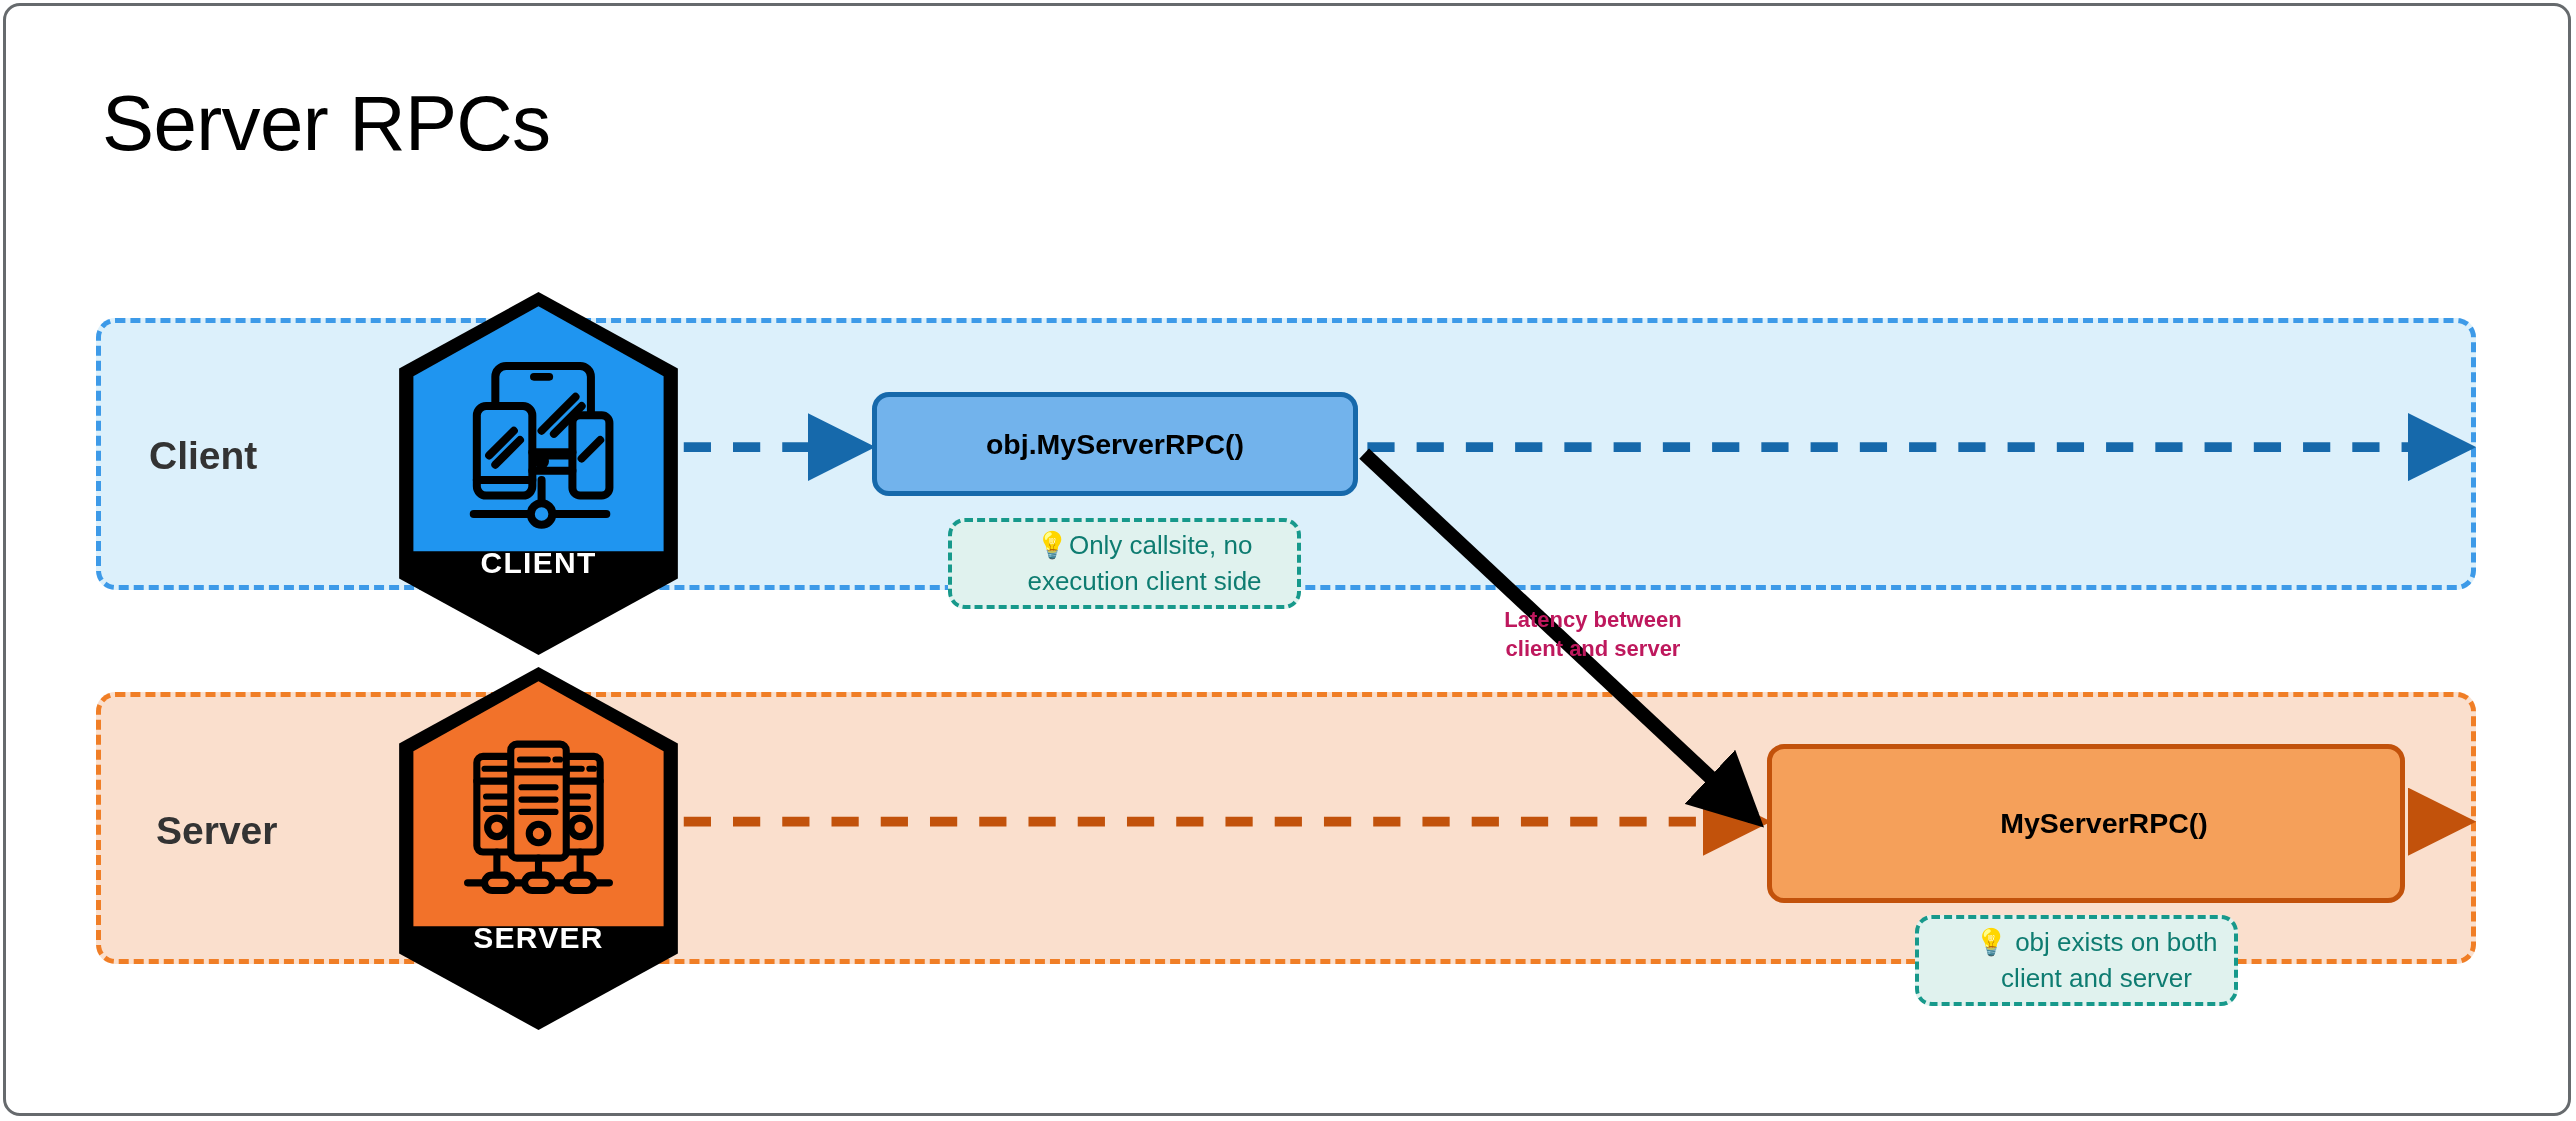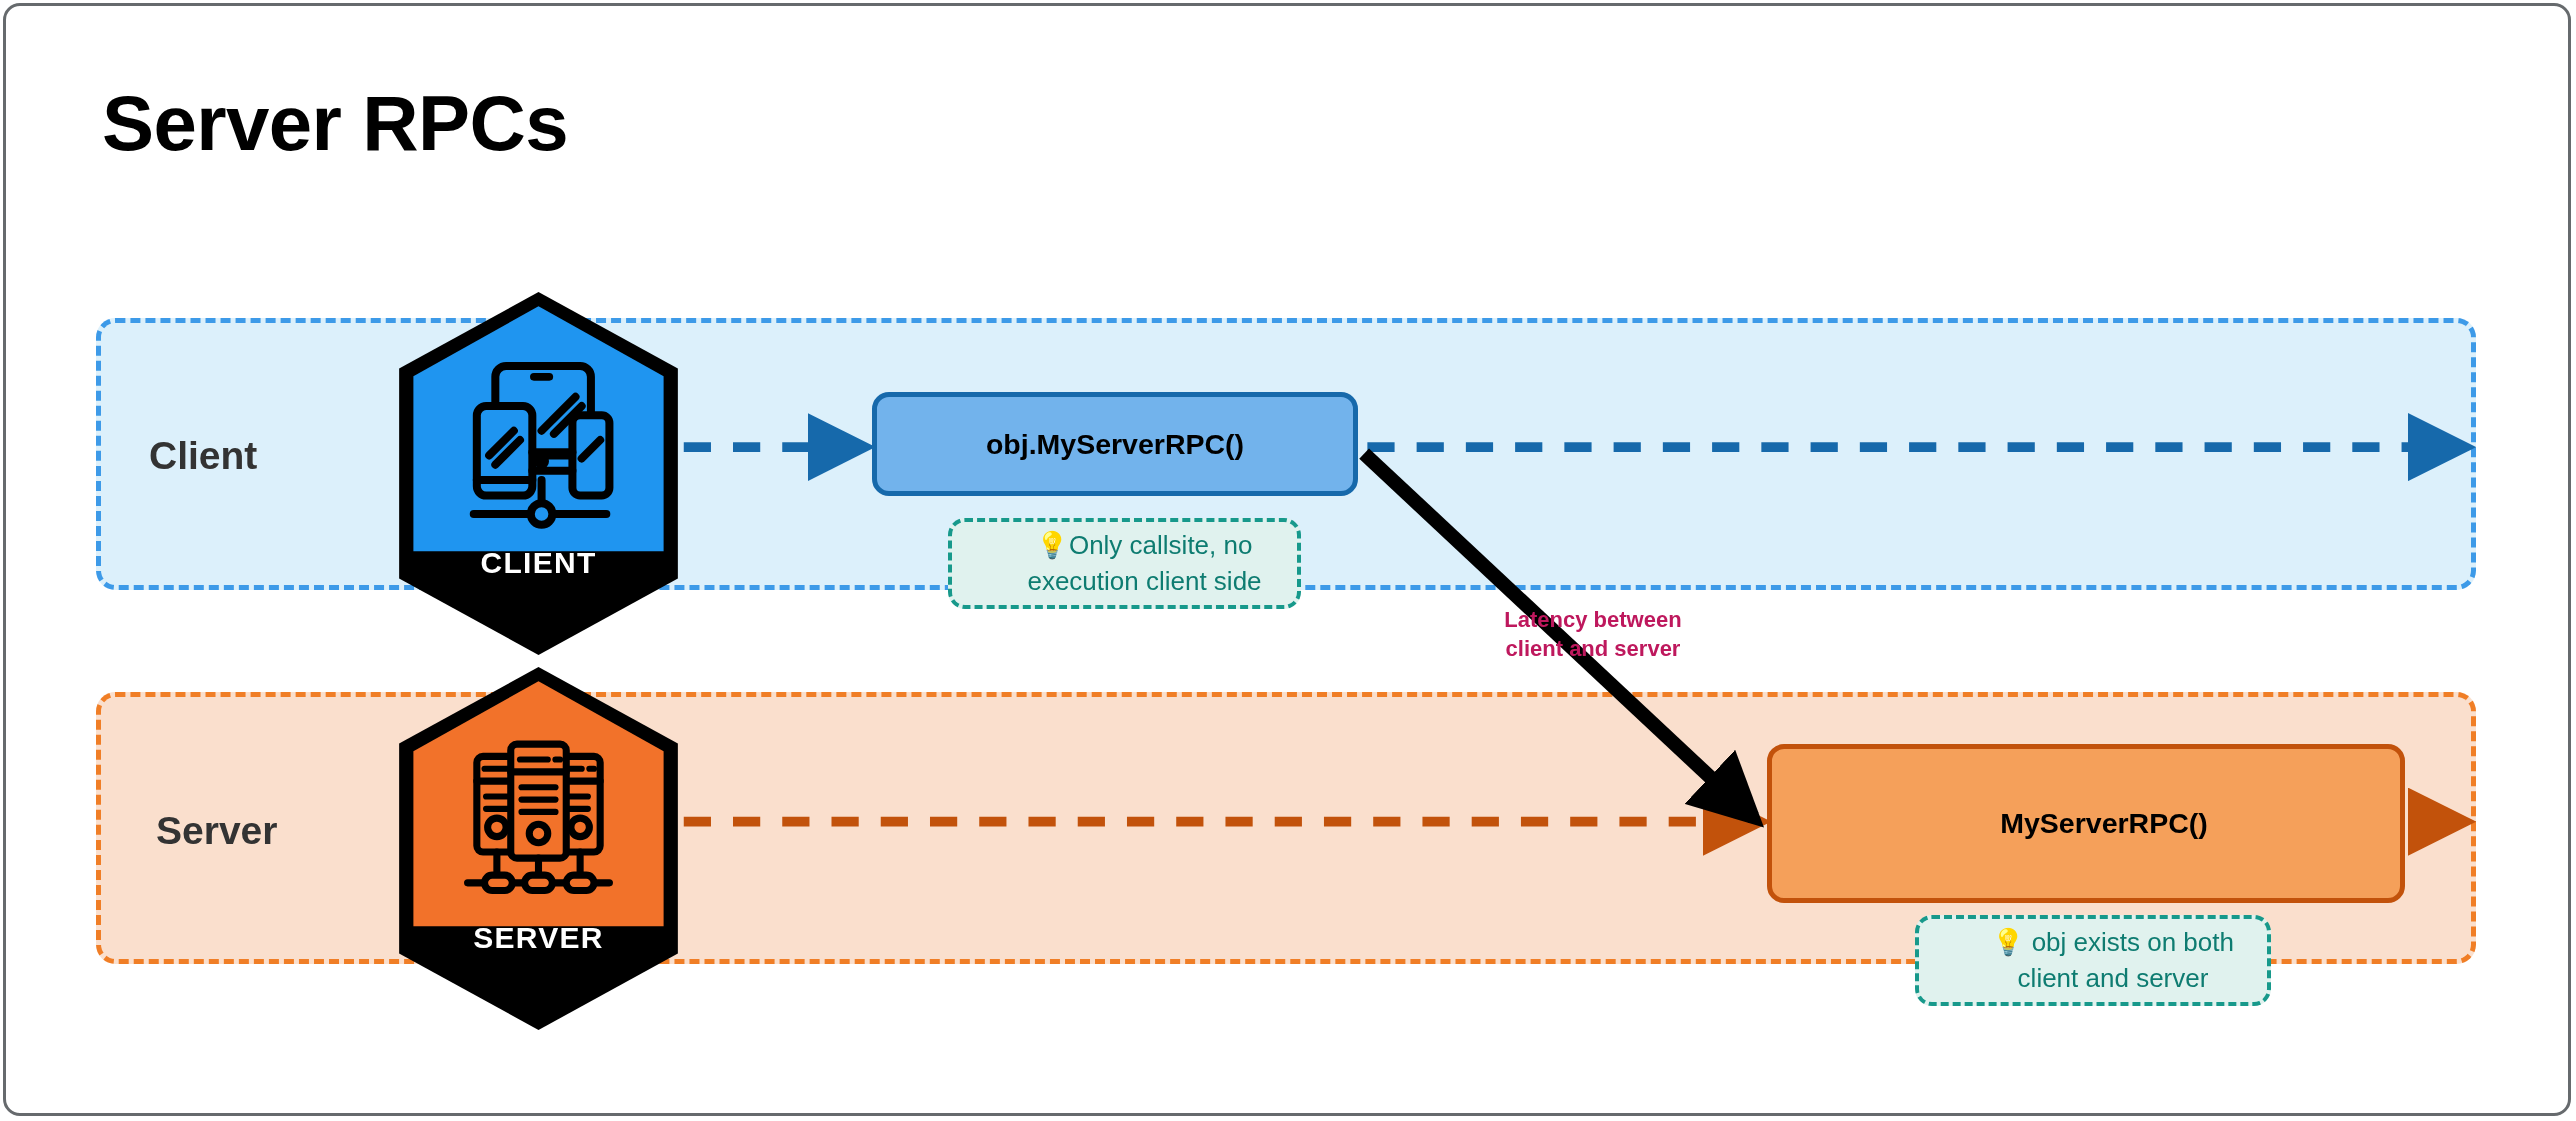--- a/index.html
+++ b/index.html
@@ -19,21 +19,21 @@
     border:3.9px solid #666a6d;
     border-radius:17px;
     box-sizing:border-box;
     pointer-events:none;
   }
 
   
   .title{
     position:absolute;left:102px;top:84px;
     font-size:78px;line-height:1;
-    font-weight:bold;
+    font-weight:normal;
     color:#000000;
     letter-spacing:-0.6px;
     white-space:nowrap;
   }
 
   
   .lane{
     position:absolute;
     box-sizing:border-box;
     border-radius:19.4px;
@@ -101,21 +101,21 @@
     position:absolute;box-sizing:border-box;
     border-radius:17px;
     background:#e0f2ee;
     border:4.5px dashed #17998b;
     color:#0e7c71;
     display:flex;align-items:center;justify-content:center;
     text-align:center;
     font-size:26px;line-height:1.35;padding-left:40px;
   }
   .note-client{left:948px;top:518px;width:353px;height:91px;}
-  .note-server{left:1915px;top:915px;width:356px;height:91px;}
+  .note-server{left:1915px;top:915px;width:323px;height:91px;}
 
   
   .latency-label{
     position:absolute;left:1457px;top:606px;
     width:272px;text-align:center;
     font-size:22px;font-weight:bold;line-height:1.3;
     color:#be185d;
   }
 
   

